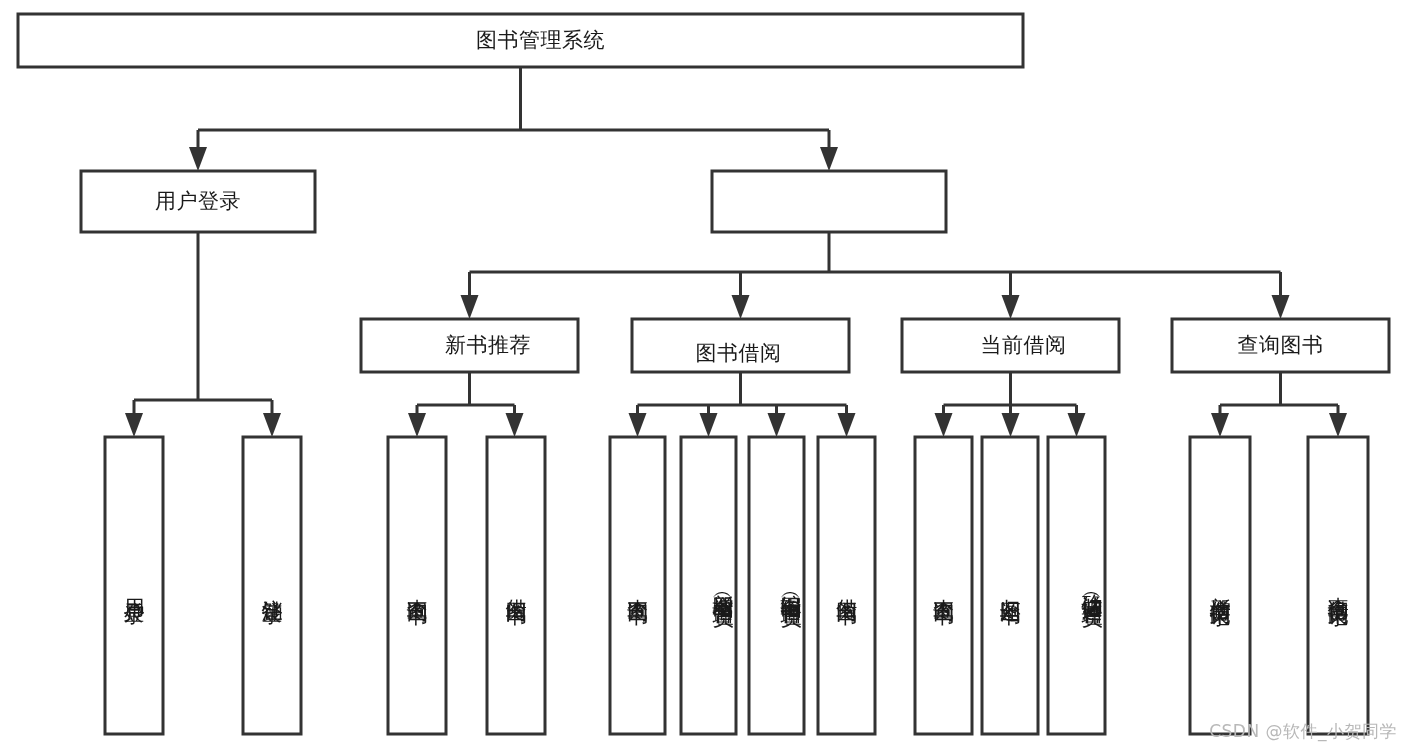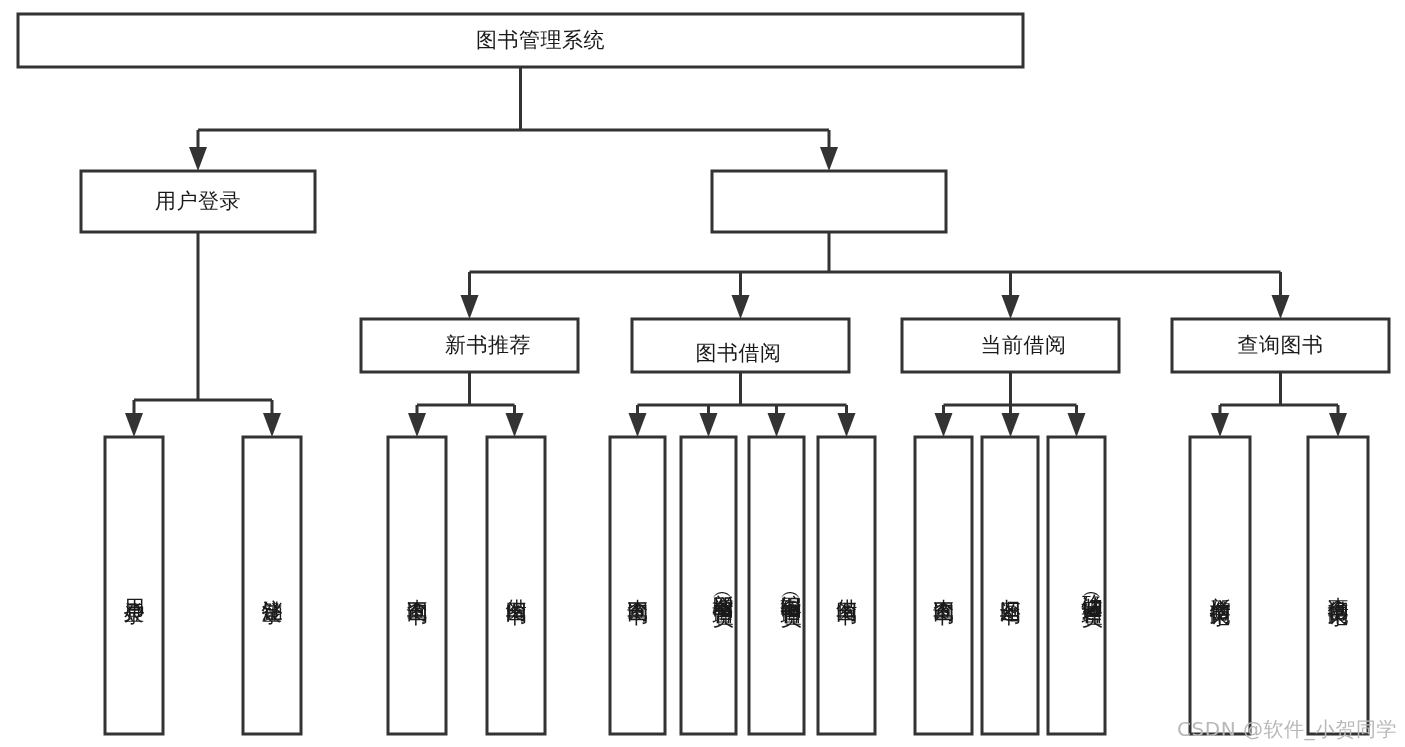--- a/index.html
+++ b/index.html
@@ -64,21 +64,21 @@
     line-height: 1.25;
     letter-spacing: 2px;
     white-space: nowrap;
     align-items: center;
     justify-content: center;
   }
   .watermark {
     position: absolute;
     right: 8px;
     bottom: 4px;
-    font-size: 20px;
+    font-size: 17px;
     color: #b8b8b8;
     font-family: "DejaVu Sans", "Liberation Sans", sans-serif;
     white-space: nowrap;
     letter-spacing: 0.5px;
   }
 </style>
 </head>
 <body>
 
 <div id="diagram-root">

